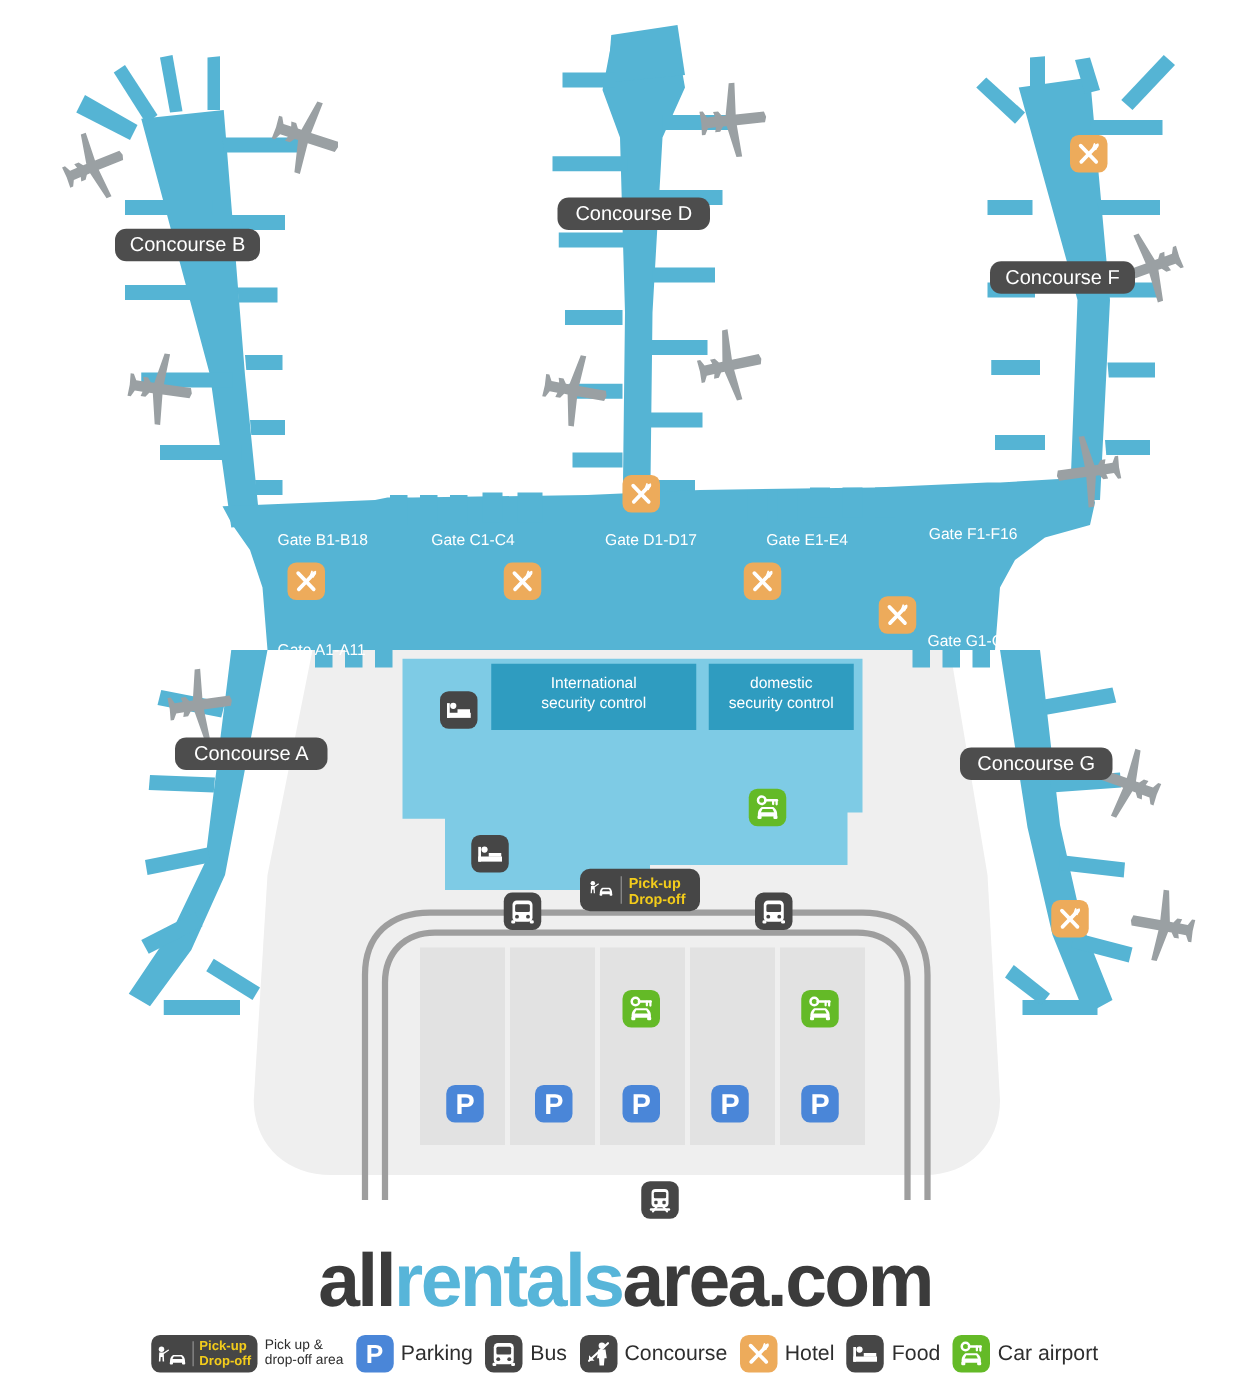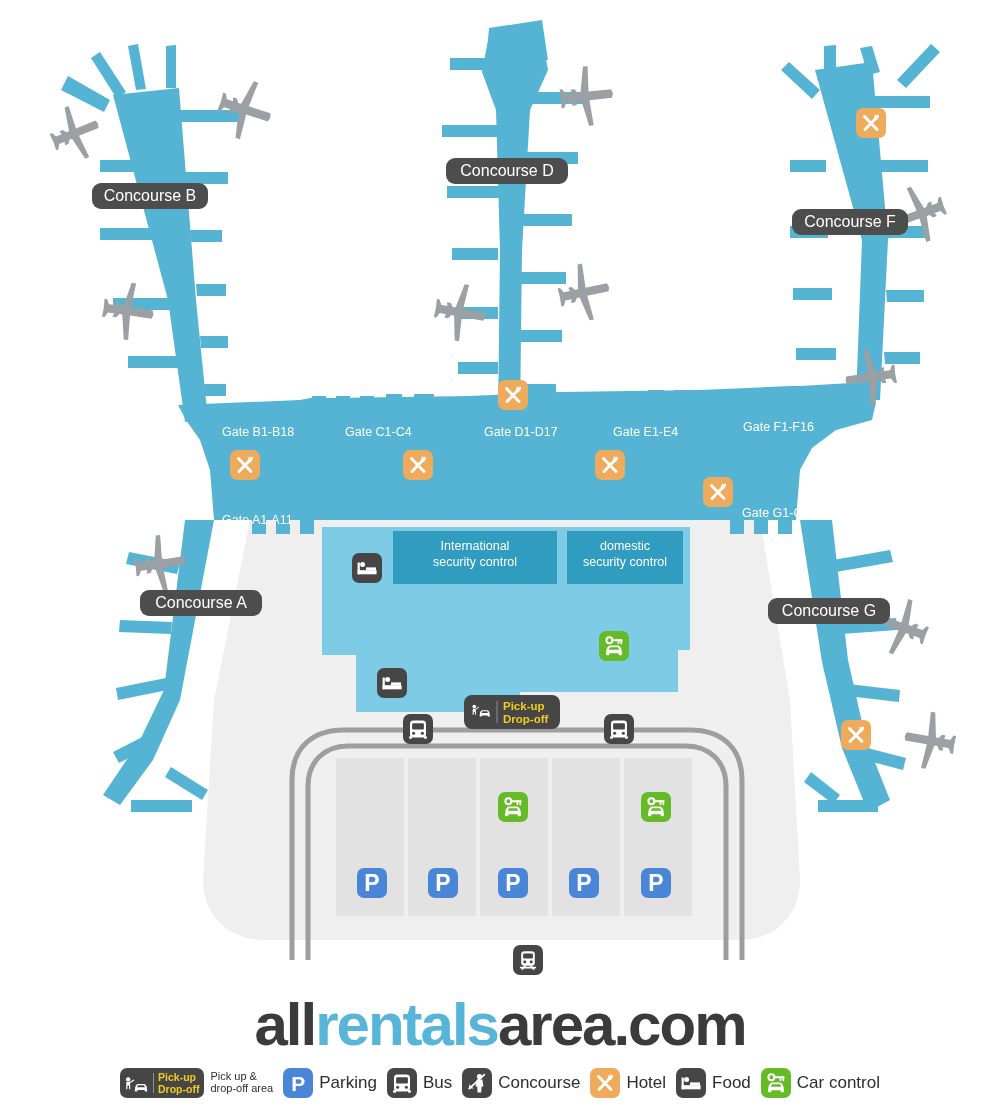--- a/index.html
+++ b/index.html
@@ -593,16 +593,16 @@
         <circle cx="10.4" cy="9.2" r="3" fill="none" stroke="#ffffff" stroke-width="2"></circle>
         <path d="M13.2,9.2 L22.5,9.2" stroke="#ffffff" stroke-width="2" stroke-linecap="round"></path>
         <path d="M19.5,9.2 L19.5,12.2" stroke="#ffffff" stroke-width="1.8" stroke-linecap="round"></path>
         <path d="M22.3,9.2 L22.3,12.4" stroke="#ffffff" stroke-width="1.8" stroke-linecap="round"></path>
         <path d="M7.3,20.2 C7.3,17.6 9.1,15.1 10.6,14.6 L19.4,14.6 C20.9,15.1 22.7,17.6 22.7,20.2 L22.7,22.2 L7.3,22.2 Z" fill="#ffffff"></path>
         <rect x="7" y="21.3" width="3.3" height="2.9" rx="1" fill="#ffffff"></rect>
         <rect x="19.7" y="21.3" width="3.3" height="2.9" rx="1" fill="#ffffff"></rect>
         <path d="M11,16.2 L19,16.2 L20.3,18.7 L9.7,18.7 Z" fill="#64ba27"></path>
       </svg>
     </div>
-    <div class="lbl">Car control</div>
+    <div class="lbl">Car airport</div>
   </div>
 
 </div>
 
 </body></html>

